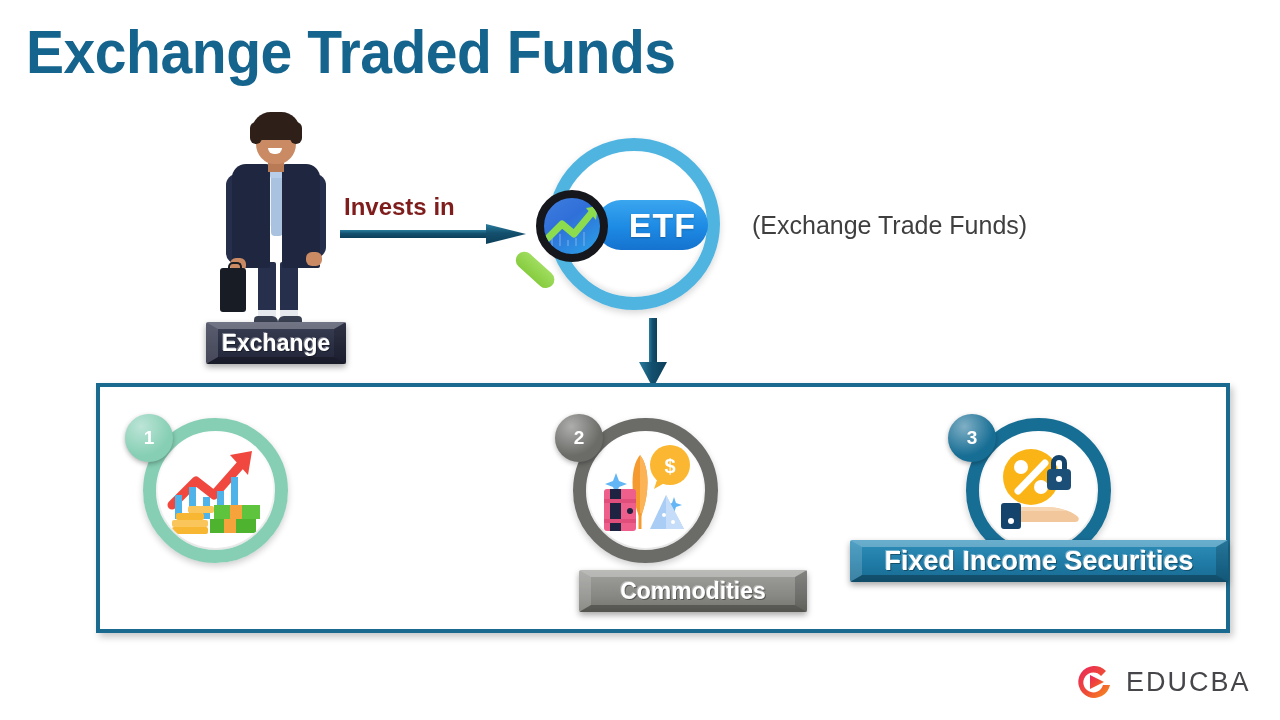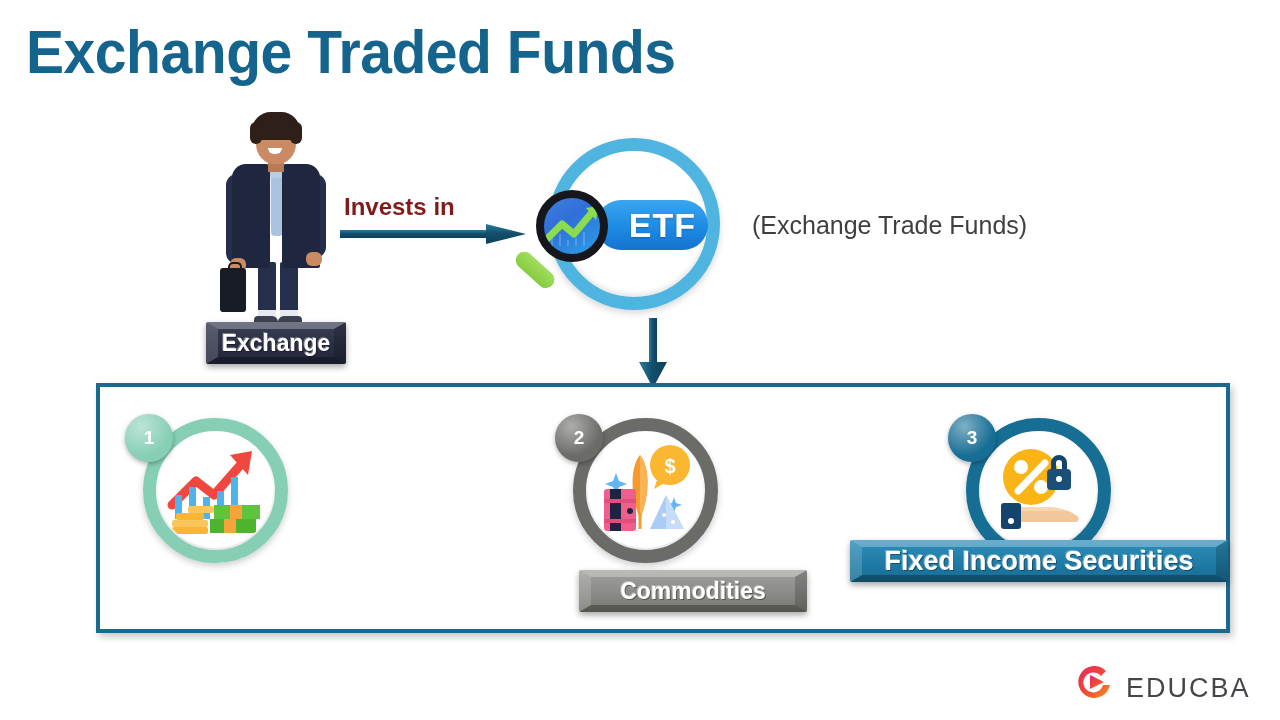--- a/index.html
+++ b/index.html
@@ -115,21 +115,21 @@
   .ring-2{border:13px solid #6b6b68;}
   .badge-2{background-color:#6b6b68;}
   .ring-3{border:13px solid #176e95;}
   .badge-3{background-color:#176e95;}
 
   .cat1{left:143px;top:418px;width:145px;height:145px;}
   .cat2{left:573px;top:418px;width:145px;height:145px;}
   .cat3{left:966px;top:418px;width:145px;height:145px;}
 
   
-  .educba{position:absolute;left:1072px;top:660px;display:flex;align-items:flex-end;gap:10px;}
+  .educba{position:absolute;left:1072px;top:660px;display:flex;align-items:center;gap:10px;}
   .educba-text{font-size:27px;color:#46464a;letter-spacing:2px;font-weight:normal;}
 </style>
 </head>
 <body>
 
 <div class="stage">
 
   <div class="title">Exchange Traded Funds</div>
 
   <div class="investor-wrap">

